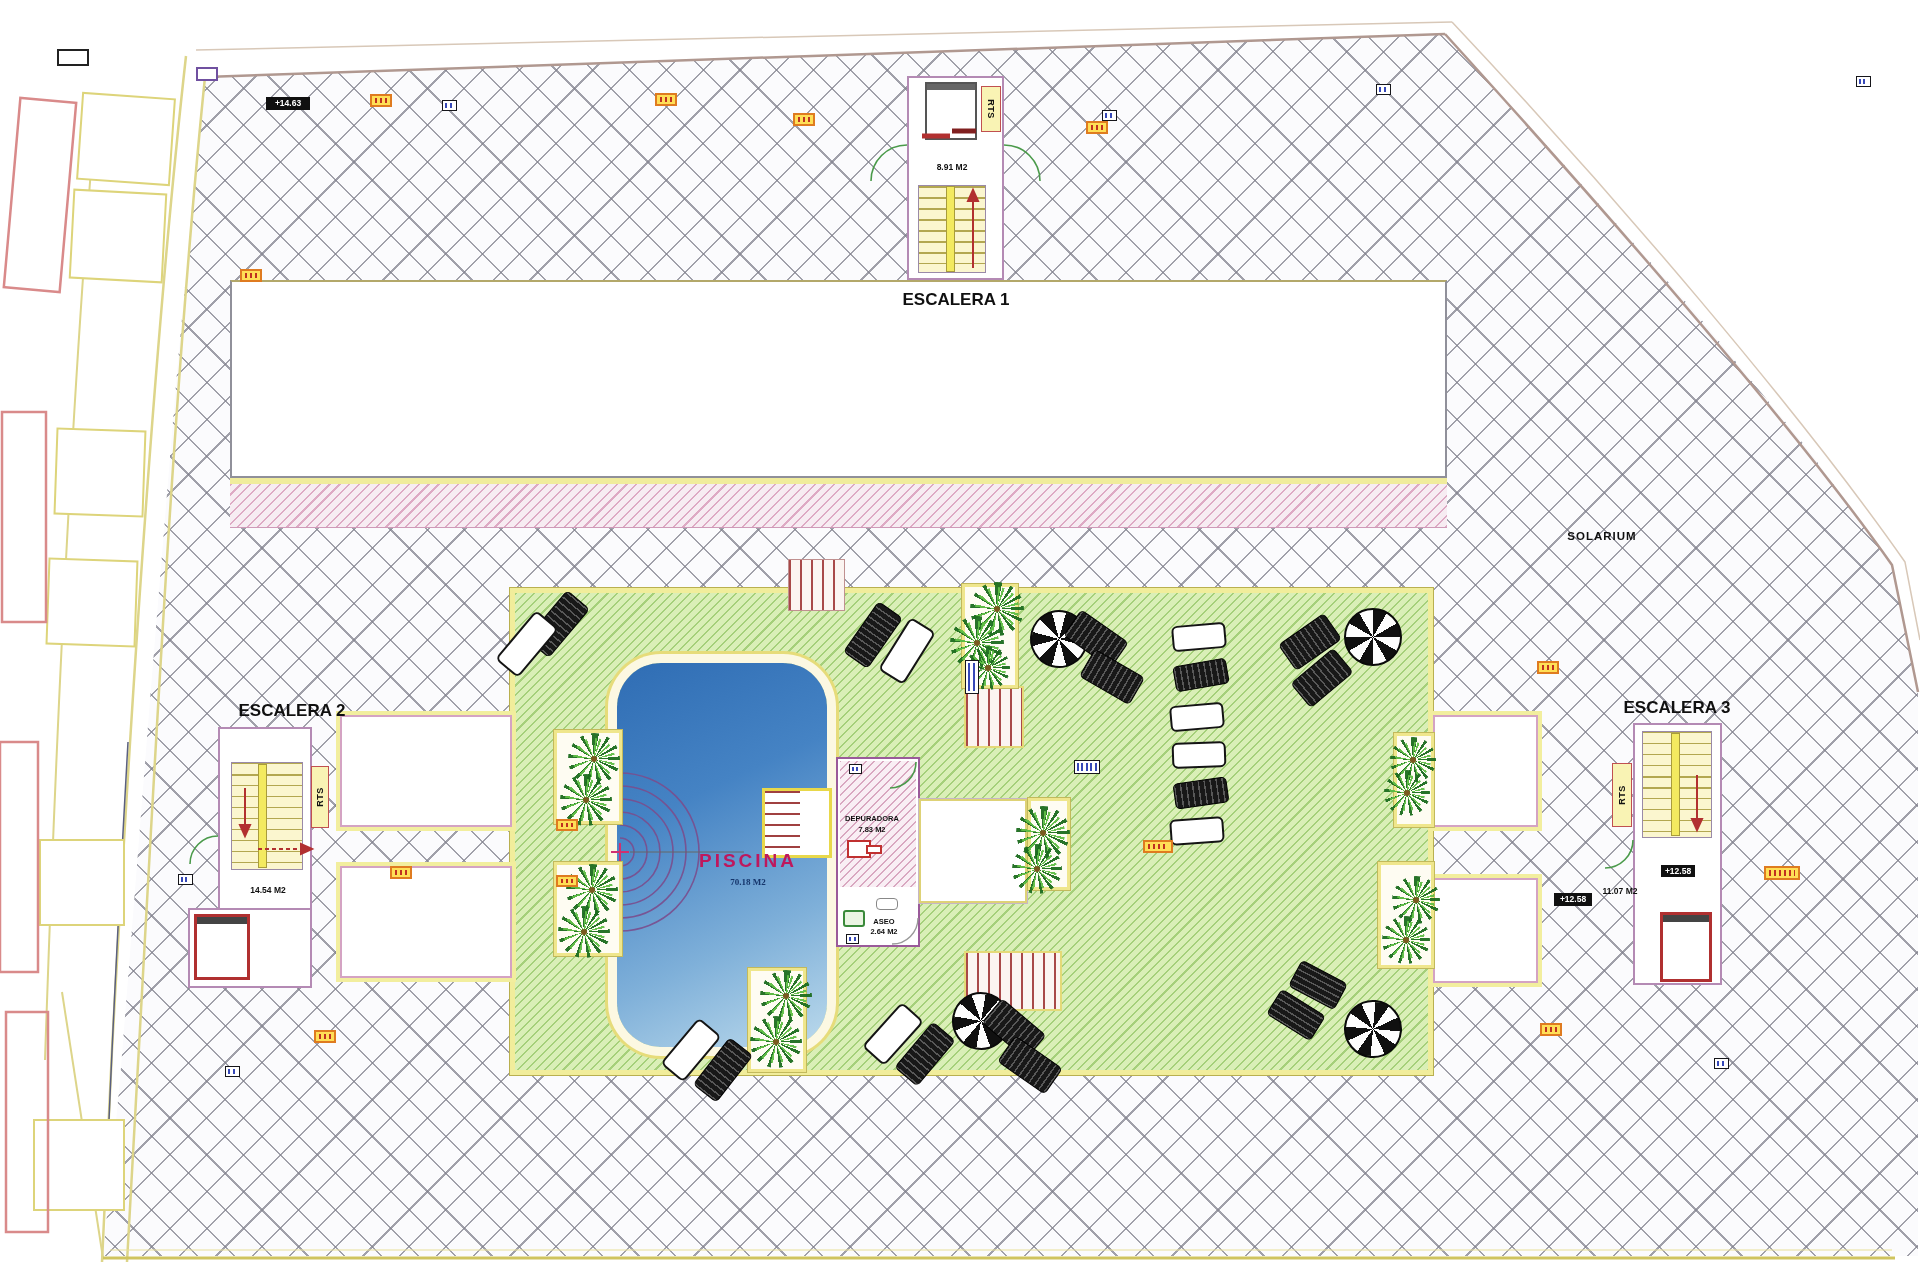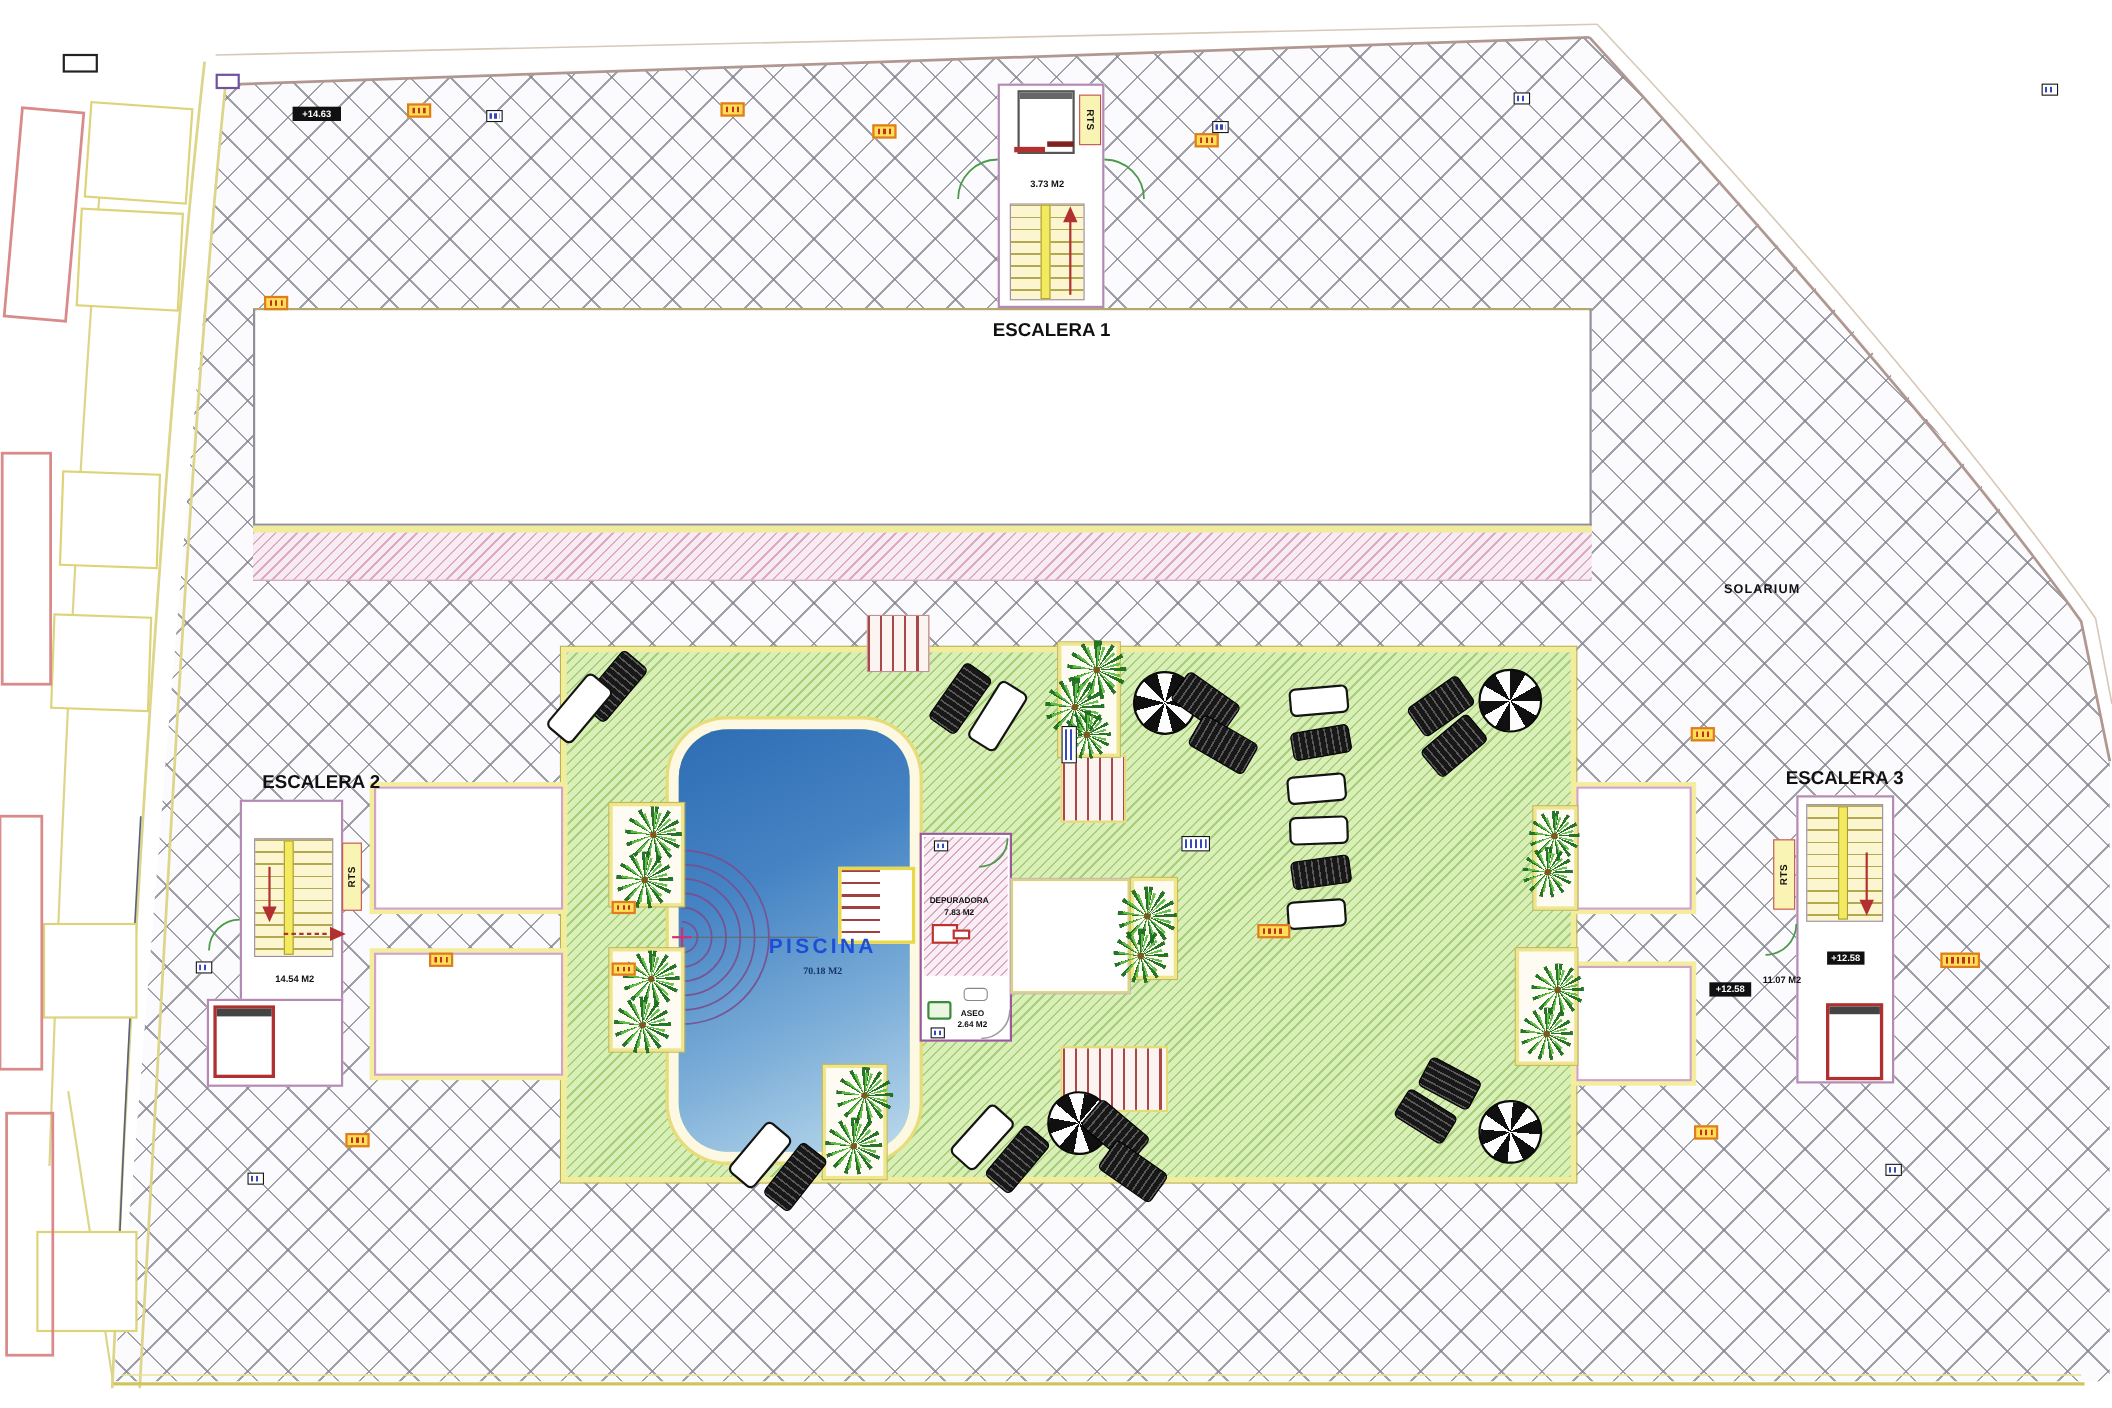--- a/index.html
+++ b/index.html
@@ -68,21 +68,21 @@
   .rts.cw span{transform:rotate(90deg);}
   .lvl{position:absolute;background:#101010;color:#fff;text-align:center;
        font-weight:bold;font-size:8.5px;line-height:12px;}
 
   
   .lbl{position:absolute;transform:translate(-50%,-50%);font-weight:bold;color:#101010;
        white-space:nowrap;}
   .lbl.big{font-size:17px;}
   .lbl.area{font-size:8.5px;}
   .lbl.tiny{font-size:7.5px;}
-  .lbl.piscina{font-size:19px;letter-spacing:3px;color:#1d4ed8;}
+  .lbl.piscina{font-size:19px;letter-spacing:3px;color:#be185d;}
   .lbl.piscina-area{font-size:9px;color:#15356b;font-family:Liberation Serif, serif;}
   .lbl.solarium{font-size:11.5px;font-weight:600;letter-spacing:1px;}
 
   
   .decor{position:absolute;}
   .palm{border-radius:50%;
     background:repeating-conic-gradient(from 3deg,rgba(28,108,30,.95) 0 8deg,rgba(28,108,30,0) 8deg 27deg);}
   .palm::after{content:"";position:absolute;inset:10%;border-radius:50%;
     background:repeating-conic-gradient(from 14deg,rgba(96,190,70,.95) 0 7deg,rgba(96,190,70,0) 7deg 29deg);}
   .palm::before{content:"";position:absolute;left:44%;top:44%;width:12%;height:12%;
@@ -168,21 +168,21 @@
   <div class="lvl" style="left:266px;top:97px;width:44px;height:13px">+14.63</div>
   <div class="lvl" style="left:1554px;top:893px;width:38px;height:13px">+12.58</div>
   <div class="lvl" style="left:1661px;top:865px;width:34px;height:12px">+12.58</div>
 
   <div class="lbl big" style="left:956px;top:300px">ESCALERA 1</div>
   <div class="lbl big" style="left:292px;top:711px">ESCALERA 2</div>
   <div class="lbl big" style="left:1677px;top:708px">ESCALERA 3</div>
   <div class="lbl solarium" style="left:1602px;top:536px">SOLARIUM</div>
   <div class="lbl piscina" style="left:748px;top:861px">PISCINA</div>
   <div class="lbl piscina-area" style="left:748px;top:882px">70.18 M2</div>
-  <div class="lbl area" style="left:952px;top:167px">3.73 M2</div>
+  <div class="lbl area" style="left:952px;top:167px">8.91 M2</div>
   <div class="lbl area" style="left:268px;top:890px">14.54 M2</div>
   <div class="lbl area" style="left:1620px;top:891px">11.07 M2</div>
   <div class="lbl tiny" style="left:872px;top:818px">DEPURADORA</div>
   <div class="lbl tiny" style="left:872px;top:829px">7.83 M2</div>
   <div class="lbl tiny" style="left:884px;top:921px">ASEO</div>
   <div class="lbl tiny" style="left:884px;top:931px">2.64 M2</div>
 
   <svg class="overlay" width="1920" height="1280" viewBox="0 0 1920 1280">
 
     <g stroke="#b09890" stroke-width="2.5" fill="none">

